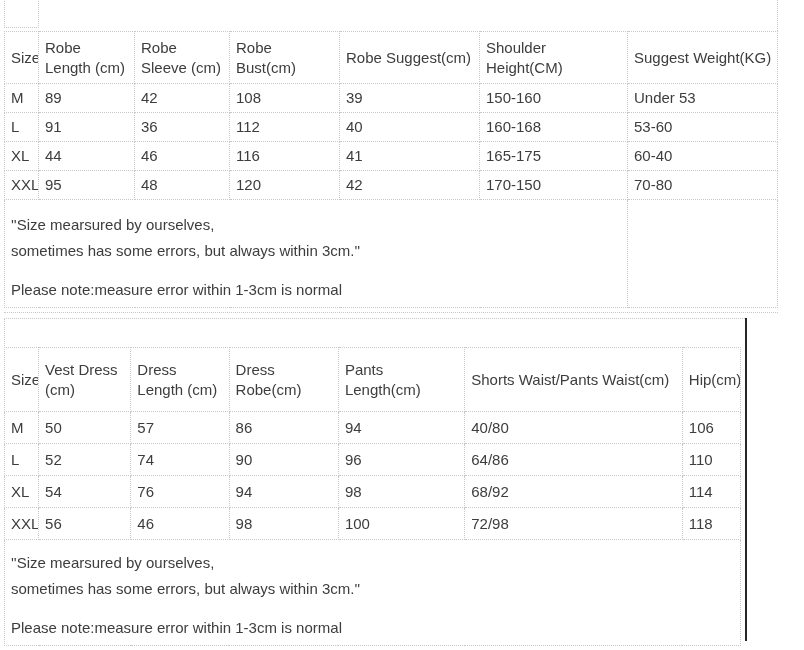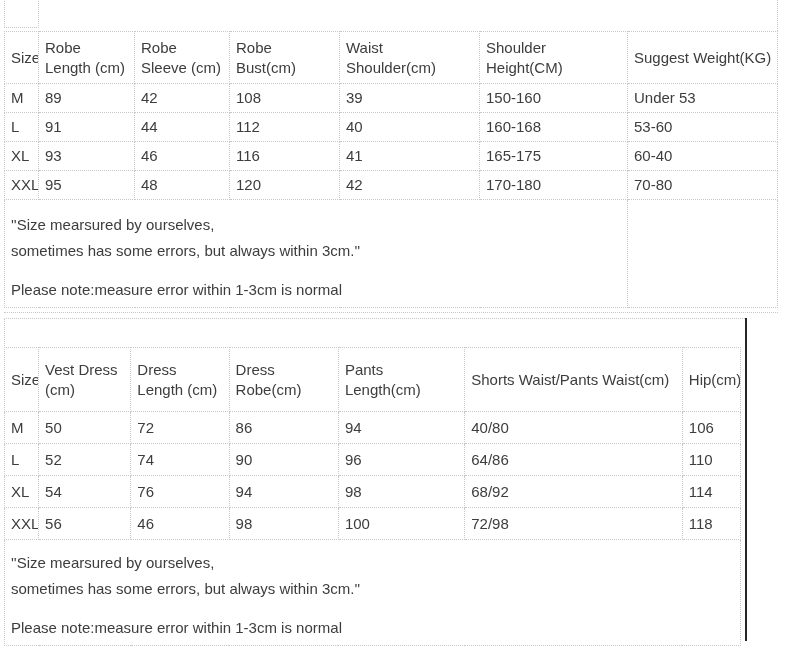--- a/index.html
+++ b/index.html
@@ -76,60 +76,60 @@
         <col style="width:140px">
         <col style="width:148px">
       <col style="width:150px">
     </colgroup>
     <thead>
       <tr>
           <th>Size</th>
           <th>Robe Length (cm)</th>
           <th>Robe Sleeve (cm)</th>
           <th>Robe Bust(cm)</th>
-          <th>Waist Shoulder(cm)</th>
+          <th>Robe Suggest(cm)</th>
           <th>Shoulder Height(CM)</th>
           <th>Suggest Weight(KG)</th>
         </tr>
     </thead>
     <tbody>
         <tr class="datarow">
           <td>M</td>
           <td>89</td>
           <td>42</td>
           <td>108</td>
           <td>39</td>
           <td>150-160</td>
           <td>Under 53</td>
         </tr>
         <tr class="datarow">
           <td>L</td>
           <td>91</td>
-          <td>44</td>
+          <td>36</td>
           <td>112</td>
           <td>40</td>
           <td>160-168</td>
           <td>53-60</td>
         </tr>
         <tr class="datarow">
           <td>XL</td>
-          <td>93</td>
+          <td>44</td>
           <td>46</td>
           <td>116</td>
           <td>41</td>
           <td>165-175</td>
           <td>60-40</td>
         </tr>
         <tr class="datarow">
           <td>XXL</td>
           <td>95</td>
           <td>48</td>
           <td>120</td>
           <td>42</td>
-          <td>170-180</td>
+          <td>170-150</td>
           <td>70-80</td>
         </tr>
       </tbody>
     <tbody>
       <tr>
         <td class="notecell" colspan="6">
           <div class="noteline">''Size mearsured by ourselves,</div>
           <div class="noteline">sometimes has some errors, but always within 3cm.''</div>
           <div class="notegap"></div>
           <div class="noteline">Please note:measure error within 1-3cm is normal</div>
@@ -160,21 +160,21 @@
             <th>Dress Robe(cm)</th>
             <th>Pants Length(cm)</th>
             <th>Shorts Waist/Pants Waist(cm)</th>
             <th>Hip(cm)</th>
           </tr>
       </thead>
       <tbody>
           <tr class="datarow">
             <td>M</td>
             <td>50</td>
-            <td>72</td>
+            <td>57</td>
             <td>86</td>
             <td>94</td>
             <td>40/80</td>
             <td>106</td>
           </tr>
           <tr class="datarow">
             <td>L</td>
             <td>52</td>
             <td>74</td>
             <td>90</td>

